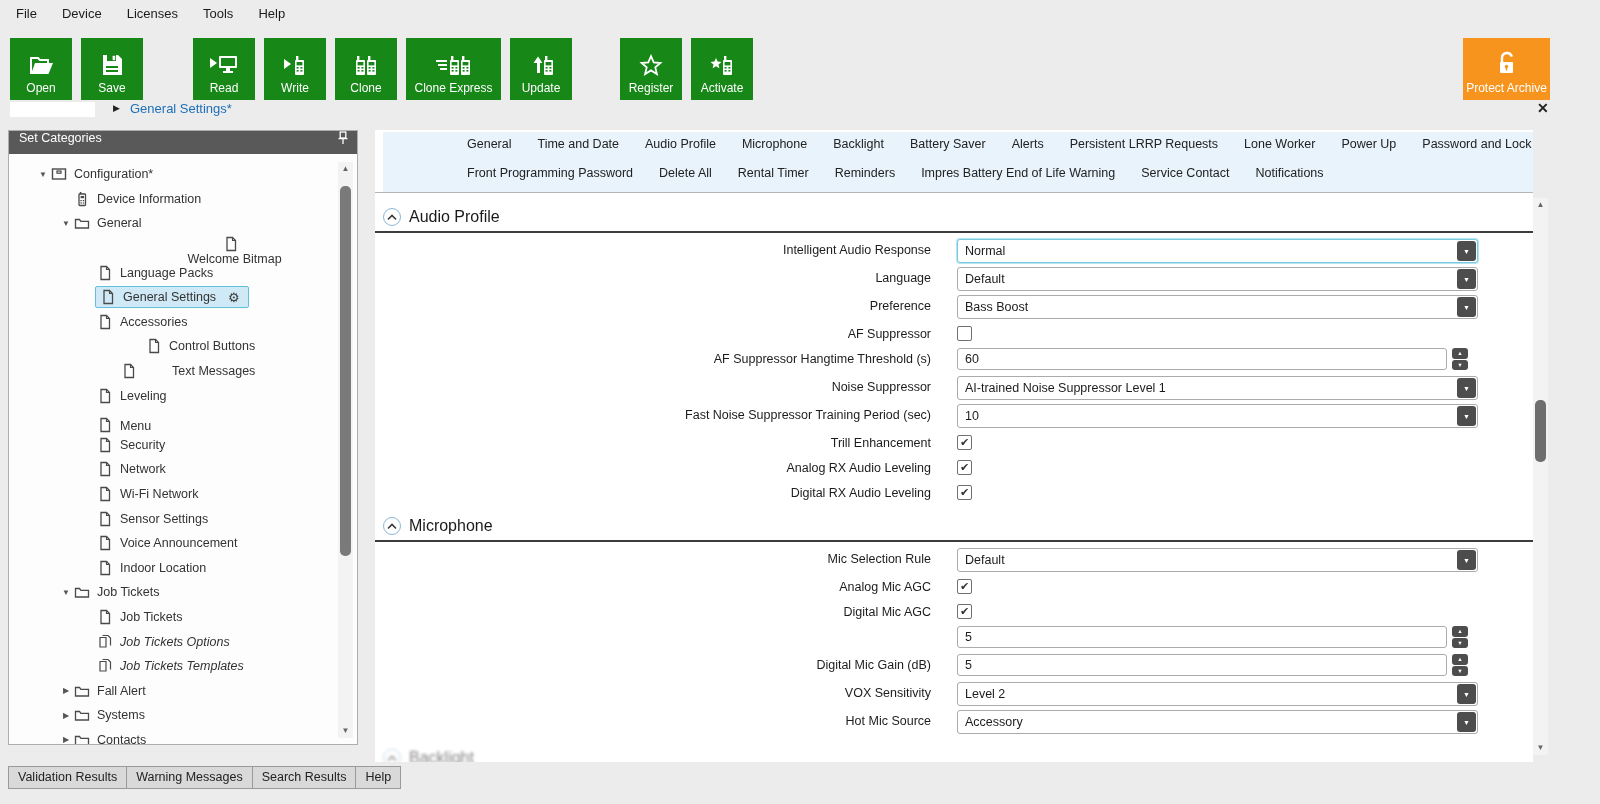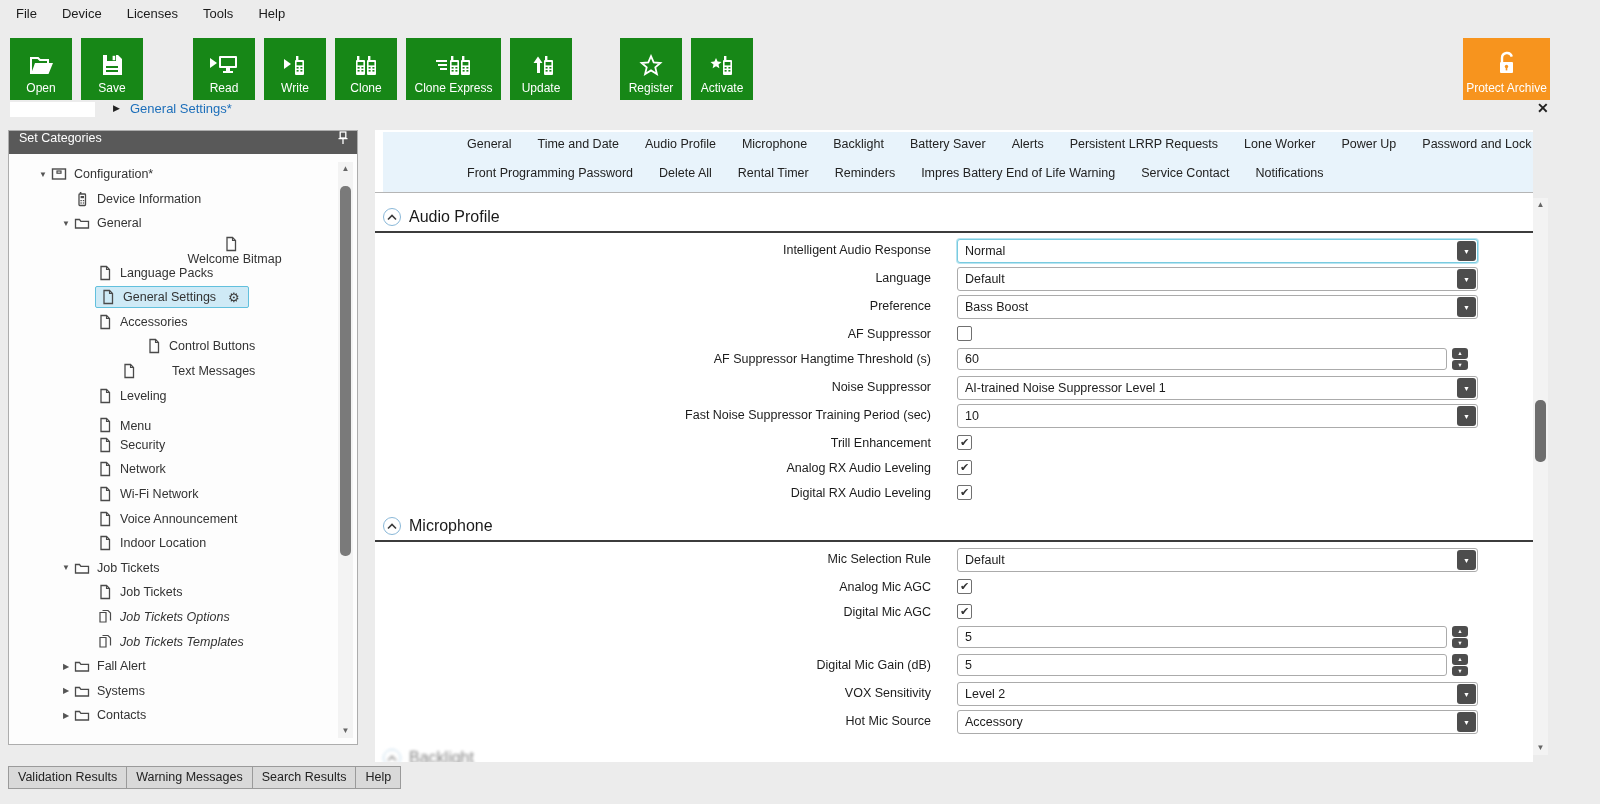--- a/index.html
+++ b/index.html
@@ -395,20 +395,28 @@
             <path d="M9.5 1.5 v3 h3" fill="none" stroke="#4a4a4a" stroke-width="1.1"></path>
           </svg></span>
         <span>Wi-Fi Network</span>
       </div>
       <div class="t-row" style="padding-left: 72px;">
         <span class="t-arrow"></span>
         <span class="t-icon"><svg width="16" height="16" viewBox="0 0 16 16">
             <path d="M4 1.5 h5.5 l3 3 V14.5 H4 Z" fill="none" stroke="#4a4a4a" stroke-width="1.3"></path>
             <path d="M9.5 1.5 v3 h3" fill="none" stroke="#4a4a4a" stroke-width="1.1"></path>
           </svg></span>
+        <span>Sensor Settings</span>
+      </div>
+      <div class="t-row" style="padding-left: 72px;">
+        <span class="t-arrow"></span>
+        <span class="t-icon"><svg width="16" height="16" viewBox="0 0 16 16">
+            <path d="M4 1.5 h5.5 l3 3 V14.5 H4 Z" fill="none" stroke="#4a4a4a" stroke-width="1.3"></path>
+            <path d="M9.5 1.5 v3 h3" fill="none" stroke="#4a4a4a" stroke-width="1.1"></path>
+          </svg></span>
         <span>Voice Announcement</span>
       </div>
       <div class="t-row" style="padding-left: 72px;">
         <span class="t-arrow"></span>
         <span class="t-icon"><svg width="16" height="16" viewBox="0 0 16 16">
             <path d="M4 1.5 h5.5 l3 3 V14.5 H4 Z" fill="none" stroke="#4a4a4a" stroke-width="1.3"></path>
             <path d="M9.5 1.5 v3 h3" fill="none" stroke="#4a4a4a" stroke-width="1.1"></path>
           </svg></span>
         <span>Indoor Location</span>
       </div>

